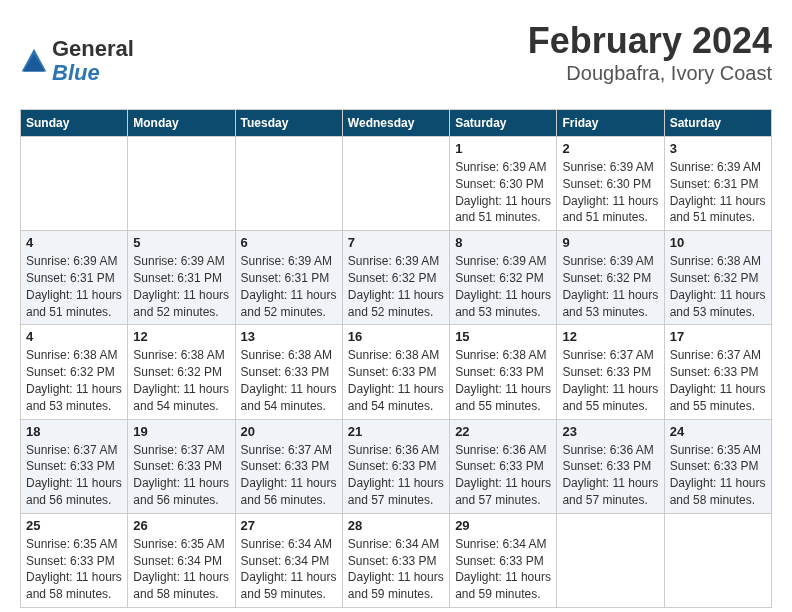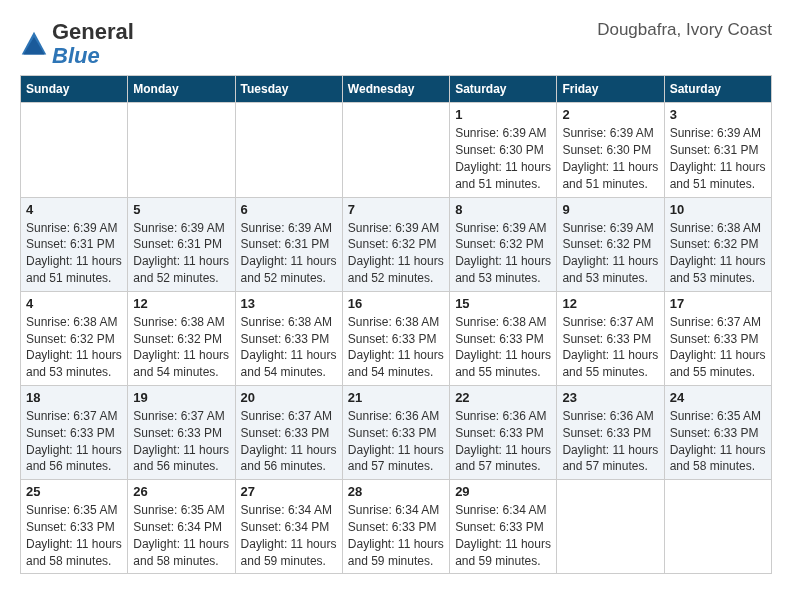--- a/index.html
+++ b/index.html
@@ -6,22 +6,22 @@
     body {
       font-family: Arial, sans-serif;
       background: #fff;
       width: 792px;
       min-height: 612px;
       padding: 20px;
     }
     .header {
       display: flex;
       justify-content: space-between;
-      align-items: flex-start;
-      margin-bottom: 7px;
+      align-items: flex-end;
+      margin-bottom: 24px;
       gap: 8px;
     }
     .logo {
       display: flex;
       align-items: center;
       gap: 4px;
     }
     .logo-text {
       font-size: 22px;
       font-weight: bold;
@@ -35,21 +35,21 @@
     }
     .title-block {
       text-align: right;
     }
     .title-block .month-year {
       font-size: 36px;
       font-weight: bold;
       color: #333;
     }
     .title-block .location {
-      font-size: 17px;
+      font-size: 20px;
       color: #555;
     }
     .calendar {
       width: 100%;
       border-collapse: collapse;
       font-size: 11px;
     }
     .calendar th {
       background: #0c4a6e;
       color: #fff;
@@ -93,20 +93,21 @@
     <svg class="logo-icon" viewBox="0 0 32 32">
       <polygon points="16,2 30,28 2,28" fill="#2e75b6"></polygon>
       <polygon points="16,8 28,28 4,28" fill="#1a5a9a"></polygon>
     </svg>
     <div class="logo-text">
       <span class="logo-general">General</span><br>
       <span class="logo-blue">Blue</span>
     </div>
   </div>
   <div class="title-block">
+    <div class="month-year">February 2024</div>
     <div class="location">Dougbafra, Ivory Coast</div>
   </div>
 </div>
 
 <table class="calendar">
   <thead>
     <tr>
     <th>Sunday</th>
         <th>Monday</th>
         <th>Tuesday</th>

